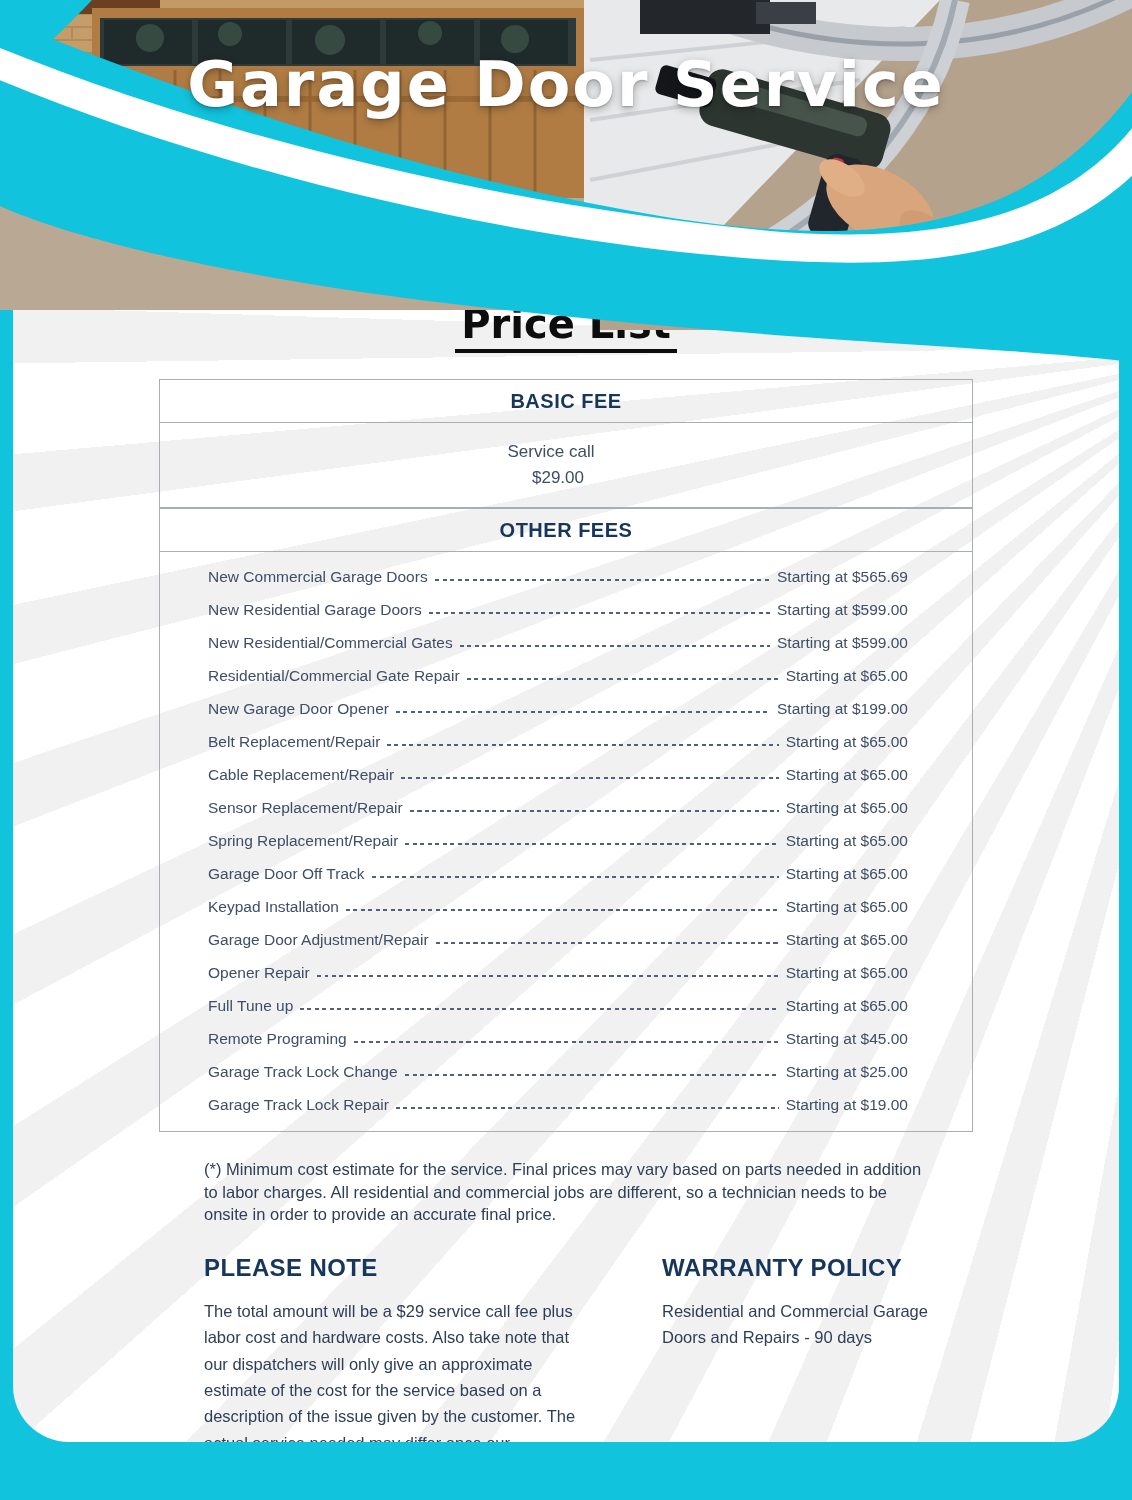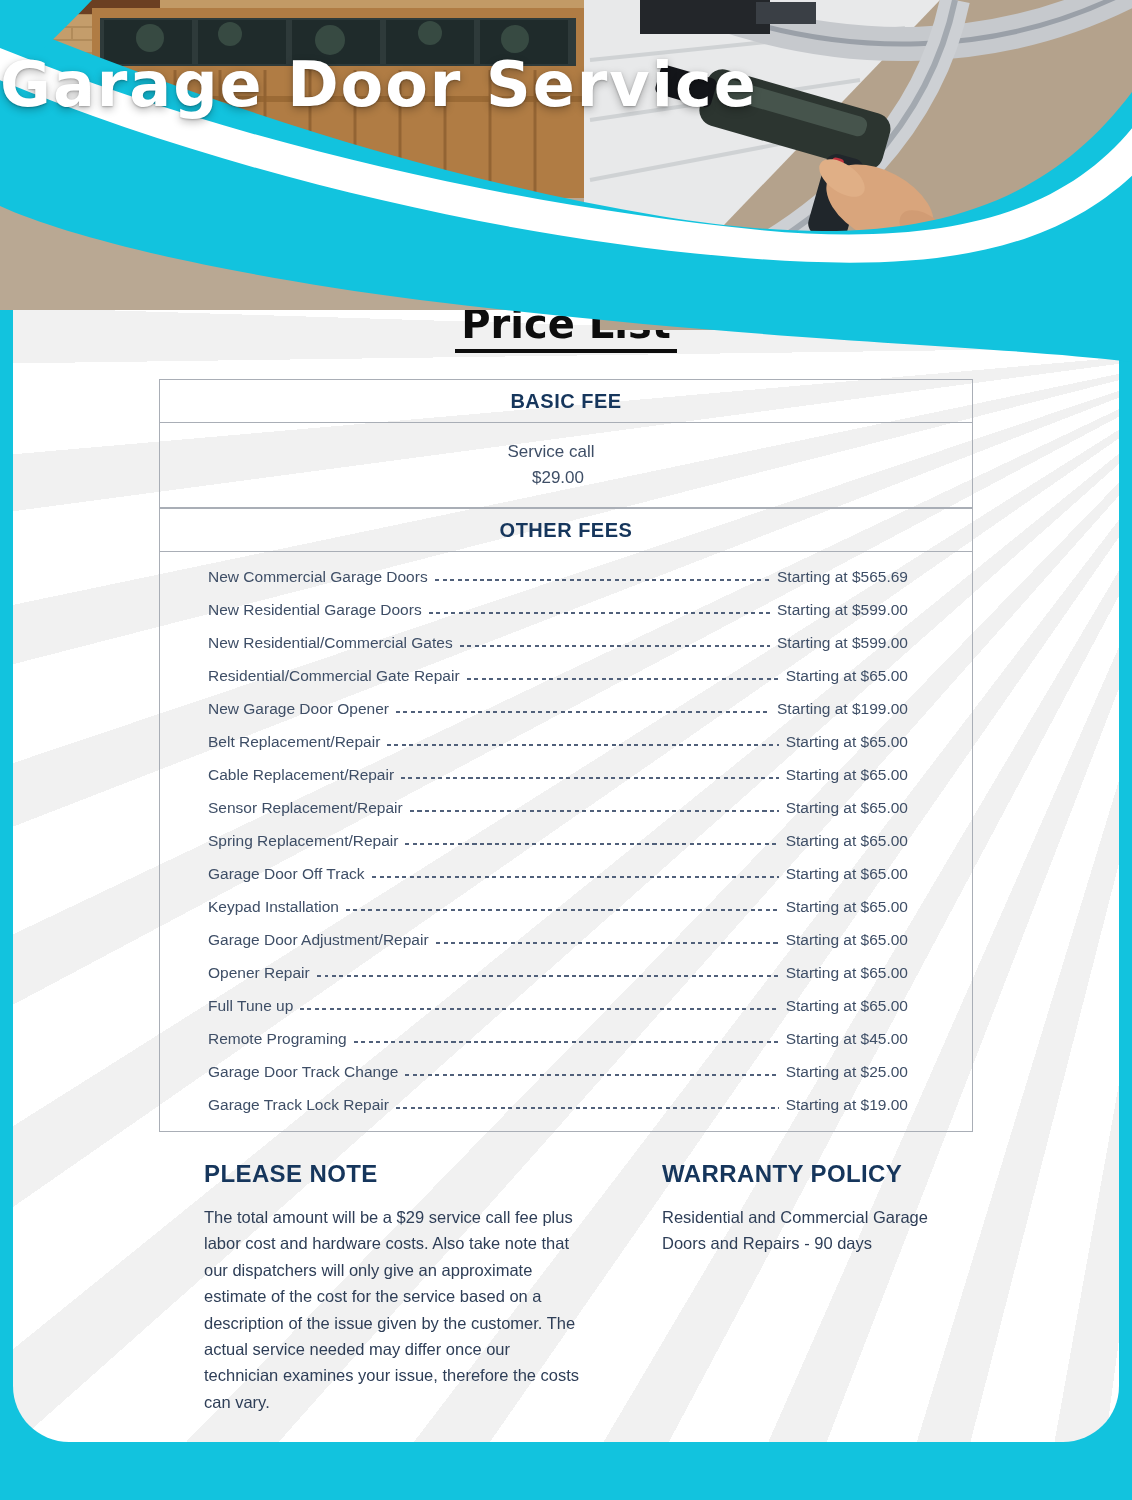--- a/index.html
+++ b/index.html
@@ -26,21 +26,21 @@
     border-radius:0 0 56px 56px;
     overflow:hidden;
   }
   .header{
     position:absolute;top:0;left:0;width:1132px;height:380px;
     pointer-events:none;
   }
   .header svg{display:block}
   .header-title{
     position:absolute;top:48px;left:0;width:100%;
-    text-align:left;
+    text-align:center;
     font-family:"DejaVu Sans", sans-serif;
     font-weight:bold;
     font-size:62px;
     color:#ffffff;
     letter-spacing:2px;
     text-shadow:0 3px 8px rgba(0,0,0,0.28), 0 1px 2px rgba(0,0,0,0.25);
   }
   .content{
     position:relative;
     padding-top:302px;
@@ -199,32 +199,33 @@
               <span class="label">Full Tune up</span>
               <span class="leader"></span>
               <span class="price">Starting at $65.00</span>
             </div>
             <div class="fee-row">
               <span class="label">Remote Programing</span>
               <span class="leader"></span>
               <span class="price">Starting at $45.00</span>
             </div>
             <div class="fee-row">
-              <span class="label">Garage Door Track Change</span>
+              <span class="label">Garage Track Lock Change</span>
               <span class="leader"></span>
               <span class="price">Starting at $25.00</span>
             </div>
             <div class="fee-row">
               <span class="label">Garage Track Lock Repair</span>
               <span class="leader"></span>
               <span class="price">Starting at $19.00</span>
             </div>
           </div>
       </div>
 
+      <div class="footnote">(*) Minimum cost estimate for the service. Final prices may vary based on parts needed in addition to labor charges. All residential and commercial jobs are different, so a technician needs to be onsite in order to provide an accurate final price.</div>
 
       <div class="cols">
         <div class="col-note">
           <div class="col-head">PLEASE NOTE</div>
           <div class="col-body">The total amount will be a $29 service call fee plus labor cost and hardware costs. Also take note that our dispatchers will only give an approximate estimate of the cost for the service based on a description of the issue given by the customer. The actual service needed may differ once our technician examines your issue, therefore the costs can vary.</div>
         </div>
         <div class="col-warranty">
           <div class="col-head">WARRANTY POLICY</div>
           <div class="col-body">Residential and Commercial Garage Doors and Repairs - 90 days</div>
         </div>

